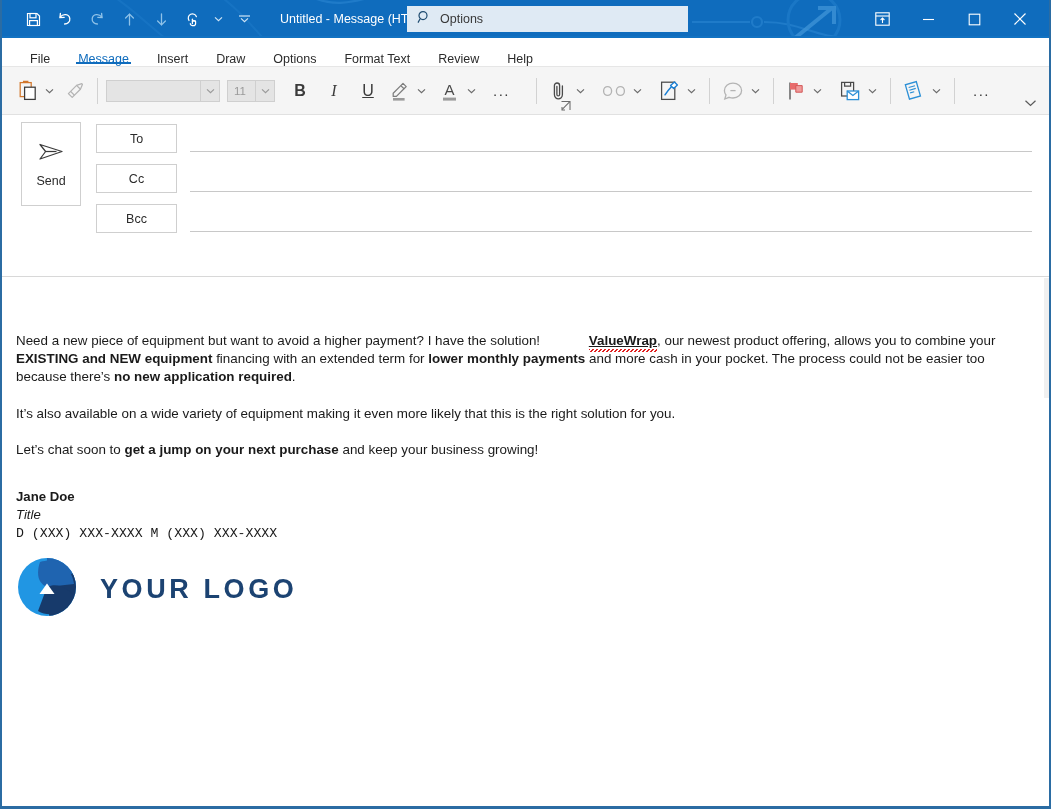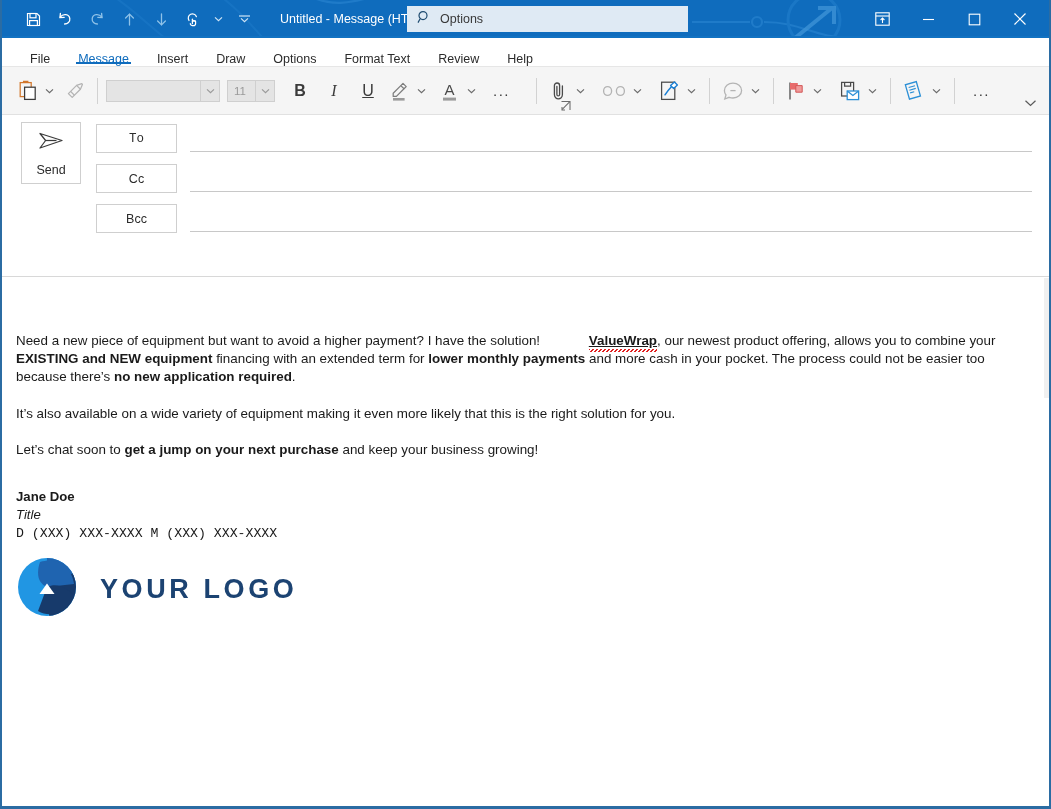--- a/index.html
+++ b/index.html
@@ -170,38 +170,38 @@
   
   .headerarea {
     position: relative;
     height: 162px;
     background: #ffffff;
     border-bottom: 1px solid #d8d8d8;
   }
   .send-btn {
     position: absolute;
     left: 19px; top: 7px;
-    width: 60px; height: 62px;
+    width: 60px; height: 84px;
     border: 1px solid #cfcfcf;
     background: #ffffff;
     display: flex; flex-direction: column;
     align-items: center; justify-content: center;
     gap: 7px;
   }
   .send-btn .lbl { font-size: 12.5px; color: #2b2b2b; }
   .recip-btn {
     position: absolute;
     left: 94px;
     width: 81px; height: 29px;
     border: 1px solid #cfcfcf;
     background: #ffffff;
     display: flex; align-items: center; justify-content: center;
     font-size: 12.5px; color: #2b2b2b;
   }
-  .recip-to  { top: 9px; font-family: Liberation Mono, monospace; }
+  .recip-to  { top: 9px; }
   .recip-cc  { top: 49px; }
   .recip-bcc { top: 89px; }
   .recip-line {
     position: absolute;
     left: 188px; right: 17px;
     height: 28px;
     border-bottom: 1px solid #c8c8c8;
   }
   .rl-to  { top: 130px; }
   .rl-cc  { top: 170px; }

